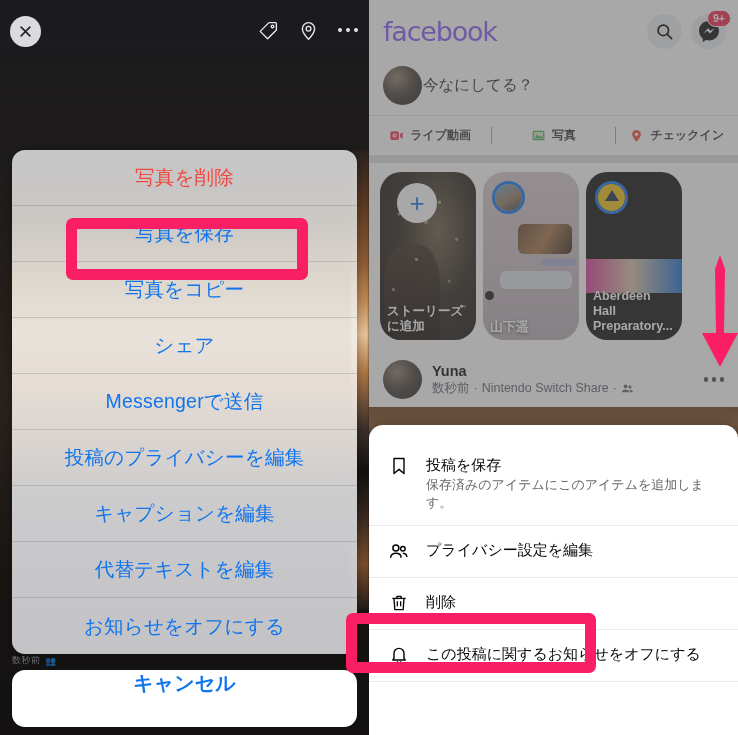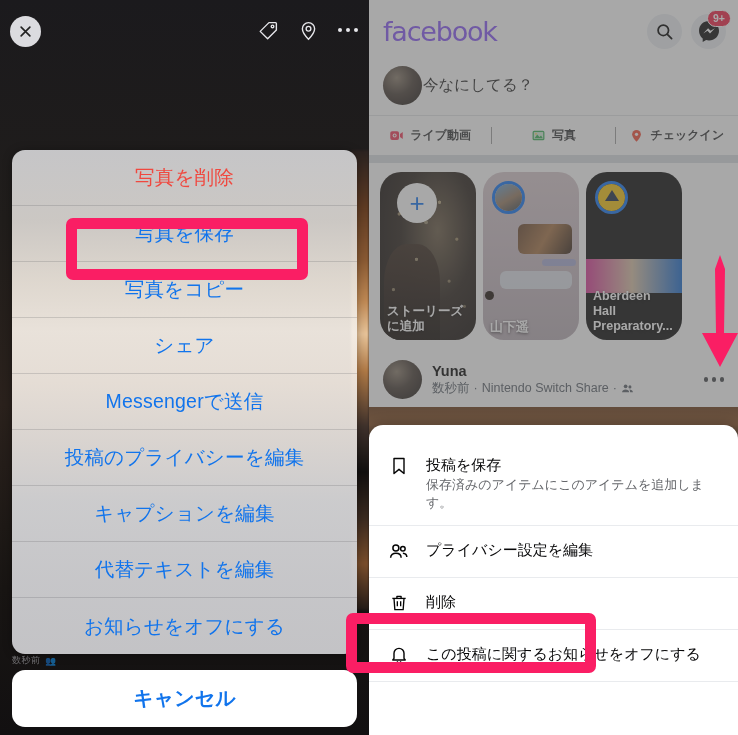--- a/index.html
+++ b/index.html
@@ -72,21 +72,21 @@
     height: 56px; display: flex; align-items: center; justify-content: center;
     font-size: 19.5px; color: #1174ec; letter-spacing: .2px;
     border-bottom: .5px solid rgba(90,90,95,.22);
     white-space: nowrap;
   }
   .sheet-item:last-child { border-bottom: none; }
   .sheet-item.destructive { color: #f0483f; }
   .cancel-btn {
     position: absolute; left: 12px; right: 12px; bottom: 8px; height: 57px;
     background: #fff; border-radius: 13px; z-index: 7;
-    display: flex; align-items: center; justify-content: center;
+    display: flex; justify-content: center;
     font-size: 20px; font-weight: bold; color: #1174ec;
   }
   .lp-ghost-text {
     position: absolute; left: 12px; bottom: 68px; z-index: 6;
     font-size: 9px; color: rgba(190,190,195,.55); letter-spacing: .5px;
     display: flex; align-items: center; gap: 5px;
   }
 
   
   .right-panel {

